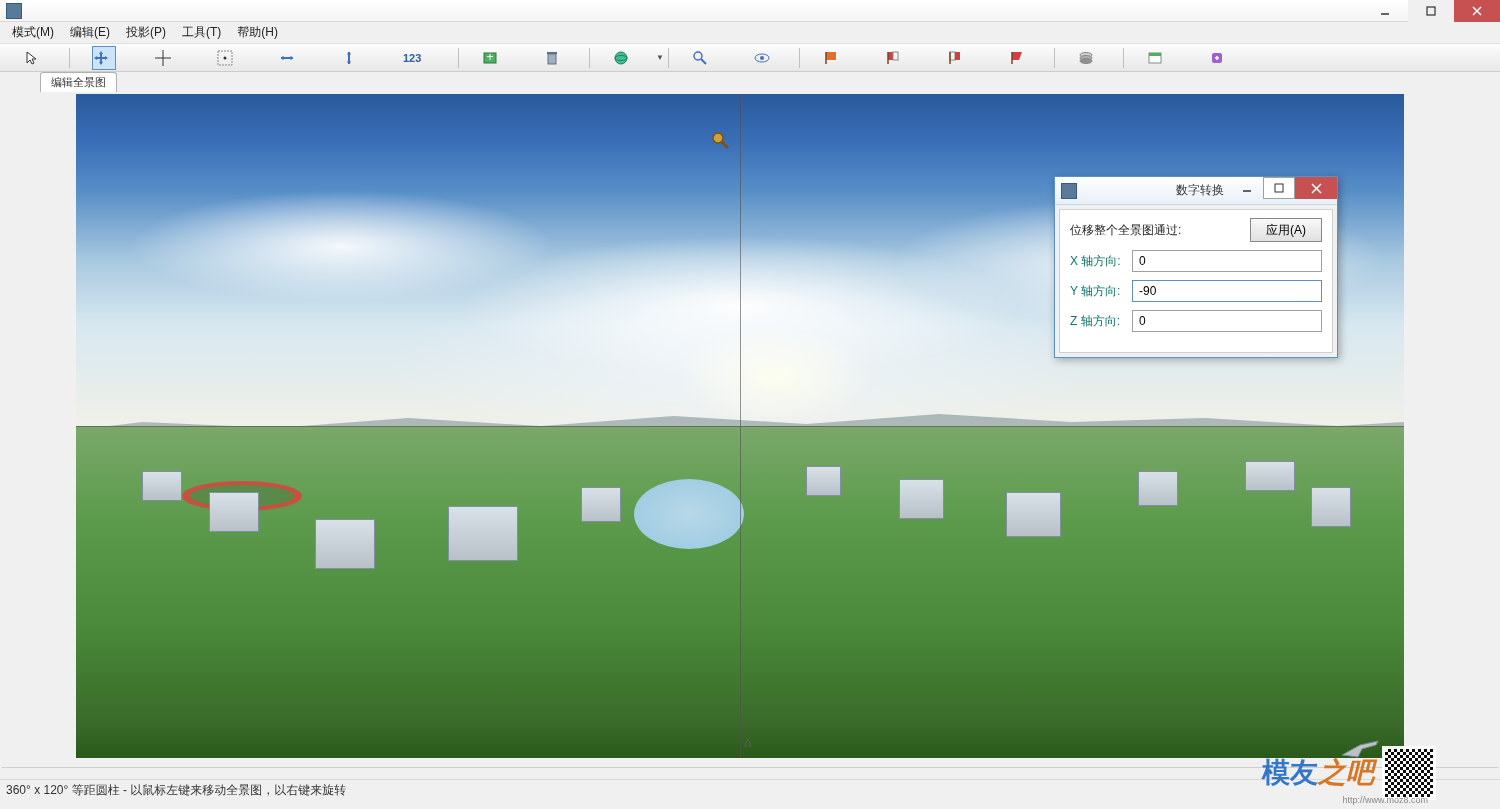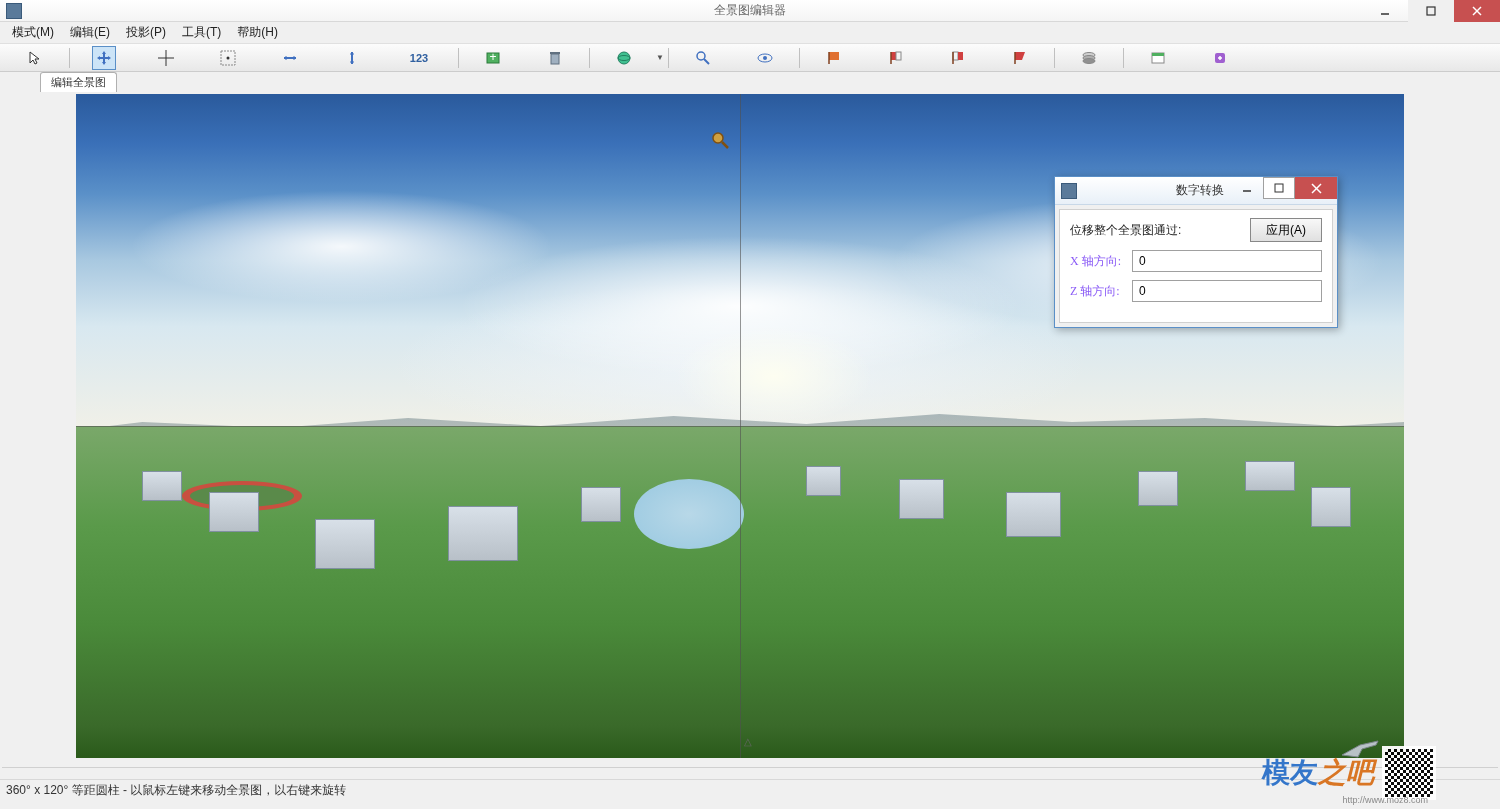--- a/index.html
+++ b/index.html
@@ -14,21 +14,21 @@
     .win-btn.close { background: #c75050; color: #fff; }
     .win-btn.max { background: #f0f0f0; }
     .win-btn.min { }
 
     
     .menu-bar { height: 22px; background: #f0f0f0; display: flex; align-items: center; padding-left: 4px; border-bottom: 1px solid #e0e0e0; }
     .menu-item { padding: 2px 8px; color: #222; cursor: default; }
 
     
     .toolbar { height: 28px; background: linear-gradient(to bottom, #fcfcfc, #e8e8e8); border-bottom: 1px solid #ccc; display: flex; align-items: center; padding-left: 4px; gap: 0; }
-    .tool-btn { width: 24px; height: 24px; display: flex; align-items: center; justify-content: center; border: 1px solid transparent; margin: 0 19px; position: relative; }
+    .tool-btn { width: 24px; height: 24px; display: flex; align-items: center; justify-content: flex-start; border: 1px solid transparent; margin: 0 19px; position: relative; }
     .tool-btn.active { border-color: #5a8fc7; background: #cce4f7; }
     .tool-btn.wide { width: 34px; }
     .tool-sep { width: 1px; height: 20px; background: #c0c0c0; margin: 0 3px; }
     .tool-dropdown { width: 10px; height: 24px; display: flex; align-items: center; justify-content: center; font-size: 8px; color: #555; }
 
     
     .tabs { height: 20px; background: #f0f0f0; display: flex; padding-left: 40px; }
     .tab { height: 20px; background: #fff; border: 1px solid #b0b0b0; border-bottom: none; padding: 2px 10px; font-size: 11px; color: #333; border-radius: 3px 3px 0 0; }
 
     
@@ -61,21 +61,21 @@
     .dialog { position: absolute; top: 176px; left: 1054px; width: 284px; background: #f0f0f0; border: 1px solid #5a8fc7; box-shadow: 2px 2px 8px rgba(0,0,0,0.3); }
     .dialog-title { height: 28px; background: linear-gradient(to bottom, #ffffff, #e8f0f8); display: flex; align-items: center; position: relative; border-bottom: 1px solid #c8d8e8; }
     .dialog-title .app-icon { width: 16px; height: 16px; margin-left: 6px; margin-right: 6px; background: #5a7a9a; border: 1px solid #3a5a7a; }
     .dialog-title-text { position: absolute; left: 8px; right: 0; text-align: center; color: #333; pointer-events: none; }
     .dialog-win-controls { position: absolute; right: 0; top: 0; display: flex; height: 22px; }
     .dialog-win-btn { width: 32px; height: 22px; display: flex; align-items: center; justify-content: center; color: #333; font-size: 11px; }
     .dialog-win-btn.max { background: #fff; border: 1px solid #a0a0a0; }
     .dialog-win-btn.close { background: #c75050; color: #fff; width: 42px; }
     .dialog-body { padding: 8px 10px 12px; background: #fff; margin: 4px; border: 1px solid #d0d0d0; }
     .dialog-row { display: flex; align-items: center; margin-bottom: 8px; }
-    .dialog-row label { width: 62px; color: #8b5cf6; font-family: Liberation Serif, serif; }
+    .dialog-row label { width: 62px; color: #0f766e; }
     .dialog-row input { flex: 1; height: 22px; border: 1px solid #a0a0a0; padding: 2px 6px; font-size: 12px; }
     .dialog-header-row { display: flex; align-items: center; margin-bottom: 8px; }
     .dialog-header-row .desc { flex: 1; color: #222; }
     .apply-btn { width: 72px; height: 24px; background: linear-gradient(to bottom, #f8f8f8, #e0e0e0); border: 1px solid #888; cursor: default; }
 
     
     .status-bar { position: absolute; bottom: 10px; left: 0; right: 0; height: 20px; background: #f0f0f0; padding: 2px 6px; color: #333; font-size: 12px; border-top: 1px solid #d8d8d8; }
     .scroll-h { position: absolute; bottom: 30px; left: 2px; right: 2px; height: 12px; border-top: 1px solid #d0d0d0; }
 
     
@@ -93,21 +93,20 @@
 
     
     .ico { width: 16px; height: 16px; display: inline-block; }
     .ico svg { width: 16px; height: 16px; display: block; }
   </style>
 </head>
 <body>
 
 <div class="title-bar">
   <div class="app-icon"></div>
-  <div class="title-text">全景图编辑器</div>
   <div class="win-controls">
     <div class="win-btn min">
       <svg width="12" height="12">
           <line x1="2" y1="9" x2="10" y2="9" stroke="#333" stroke-width="1.5"></line>
         </svg>
     </div>
     <div class="win-btn max">
       <svg width="12" height="12">
           <rect x="2" y="2" width="8" height="8" fill="none" stroke="#333" stroke-width="1.2"></rect>
         </svg>
@@ -359,20 +358,24 @@
   </div>
   <div class="dialog-body">
     <div class="dialog-header-row">
       <span class="desc">位移整个全景图通过:</span>
       <button class="apply-btn">应用(A)</button>
     </div>
     <div class="dialog-row">
       <label>X 轴方向:</label>
       <input type="text" value="0" style="">
     </div>
+    <div class="dialog-row">
+      <label>Y 轴方向:</label>
+      <input type="text" style="border-color: rgb(90, 143, 199);" value="-90">
+    </div>
     <div class="dialog-row" style="margin-bottom:8px">
       <label>Z 轴方向:</label>
       <input type="text" value="0" style="">
     </div>
   </div>
 </div>
 
 <div class="status-bar">
   <span>360° x 120° 等距圆柱 - 以鼠标左键来移动全景图，以右键来旋转</span>
 </div>

